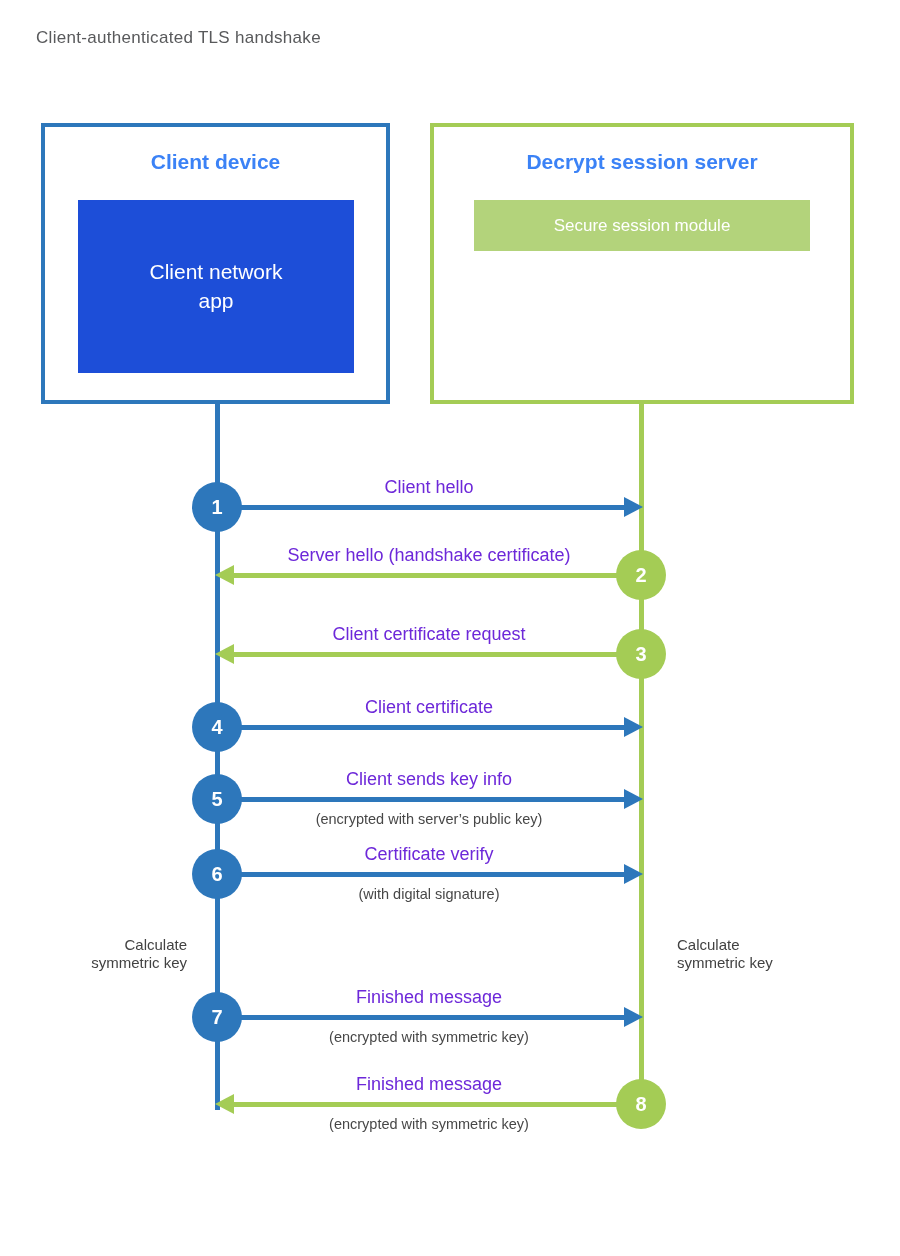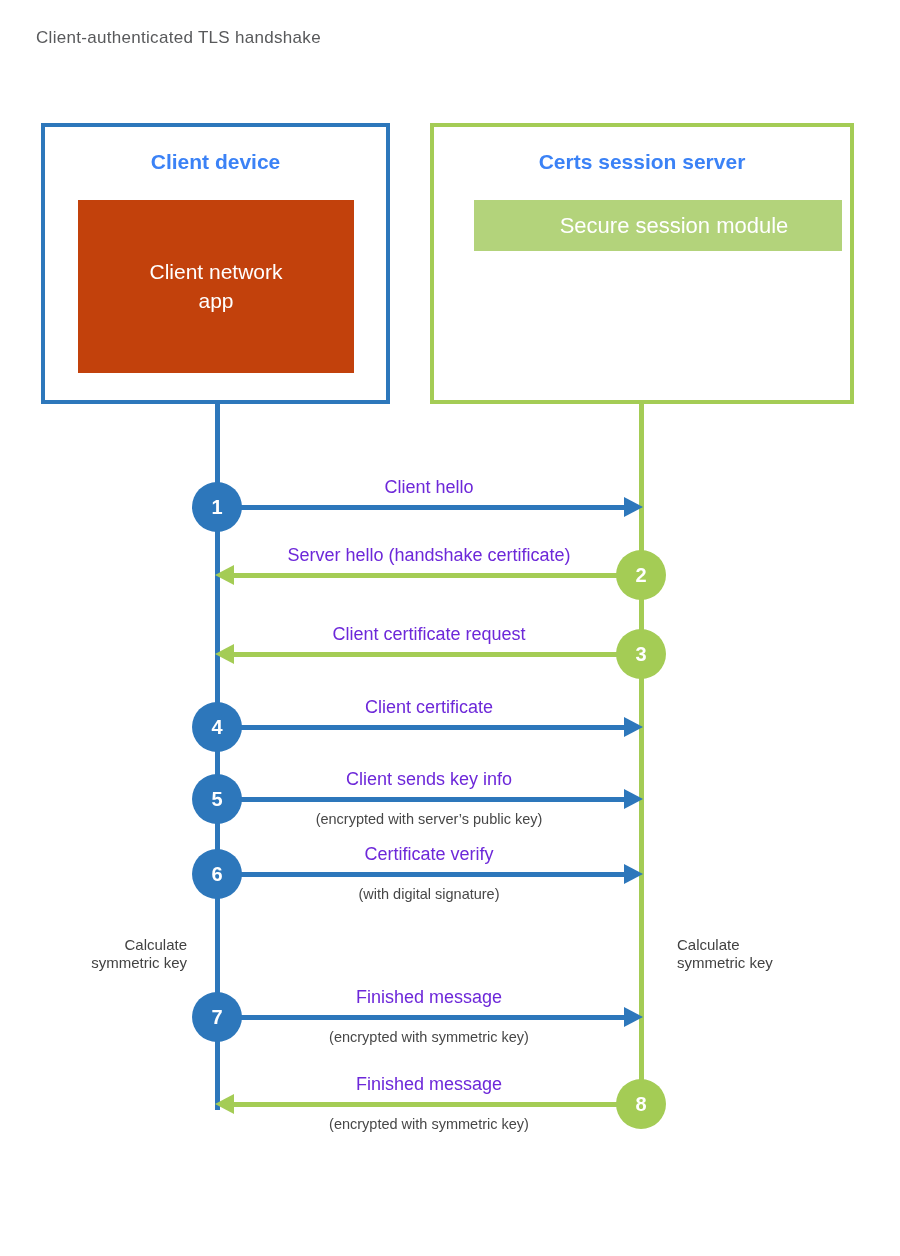--- a/index.html
+++ b/index.html
@@ -11,26 +11,26 @@
     font-weight:300; color:#58595b; letter-spacing:0.3px; }
 
   
   .actor-box { position:absolute; top:123px; height:281px; box-sizing:border-box; background:#ffffff; }
   #client-box { left:41px; width:349px; border:4px solid #2d77bb; }
   #server-box { left:430px; width:424px; border:4px solid #a4cc55; }
   .actor-title { margin-top:23px; text-align:center; font-size:21px; font-weight:bold; color:#3b82f6; }
 
   
   #client-app { position:absolute; left:78px; top:200px; width:276px; height:173px;
-    background:#c2410c; color:#ffffff; display:flex; align-items:center; justify-content:center;
+    background:#1d4ed8; color:#ffffff; display:flex; align-items:center; justify-content:center;
     text-align:center; font-size:21px; line-height:1.35; }
 
   
   .server-bar { position:absolute; left:474px; width:336px; height:51px; background:#b3d37b;
-    color:#ffffff; display:flex; align-items:center; justify-content:center; font-size:22px;padding-left:32px; }
+    color:#ffffff; display:flex; align-items:center; justify-content:center; font-size:17px; }
 
   
   .lifeline { position:absolute; top:402px; width:5px; }
   #client-lifeline { left:215px; height:708px; background:#2d77bb; }
   #server-lifeline { left:639px; height:702px; background:#a4cc55; }
 
   
   .step { position:absolute; left:217px; width:424px; height:0; }
   .step .label { position:absolute; left:-40px; right:-40px; bottom:9px; text-align:center;
     font-size:18px; color:#6d28d9; }
@@ -66,21 +66,21 @@
     <div class="actor-title">Client device</div>
   </div>
   <div id="client-app">
     <span>
       <span>Client network</span><br>
       <span>app</span>
     </span>
   </div>
 
   <div class="actor-box" id="server-box">
-    <div class="actor-title">Certs session server</div>
+    <div class="actor-title">Decrypt session server</div>
   </div>
   <div class="server-bar" style="top:200px;">Secure session module</div>
 
   <div class="lifeline" id="client-lifeline"></div>
   <div class="lifeline" id="server-lifeline"></div>
 
   <div class="step from-client" style="top:507px;">
     <div class="label">Client hello</div>
     <div class="line"></div>
     <div class="arrow-head"></div>

